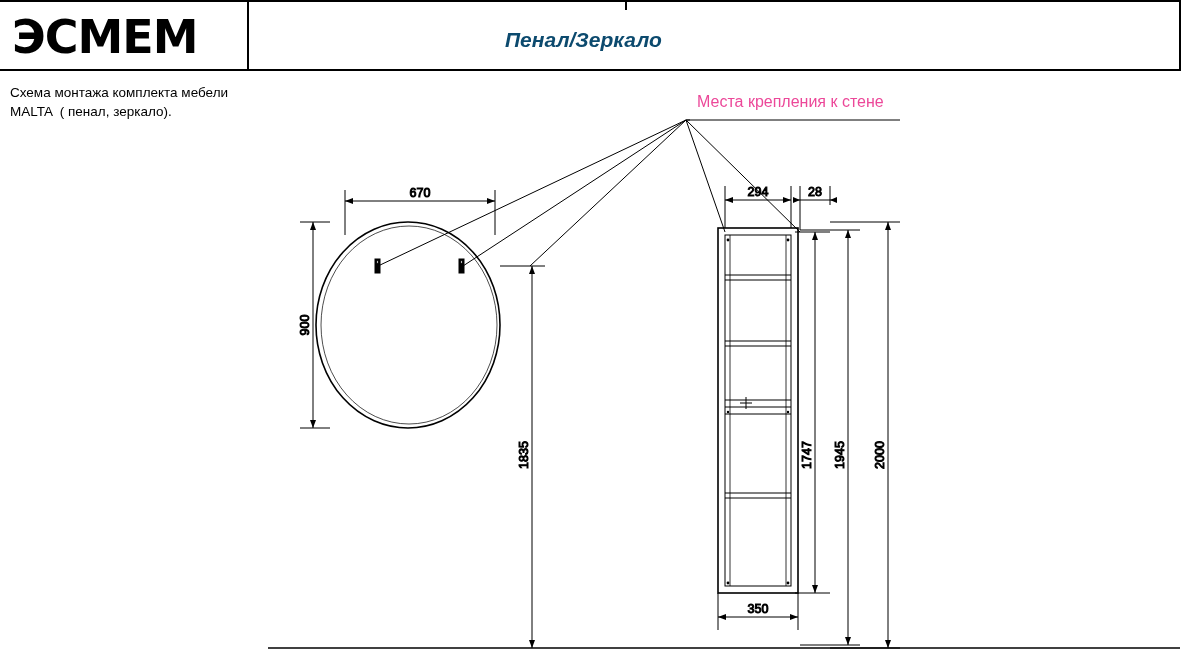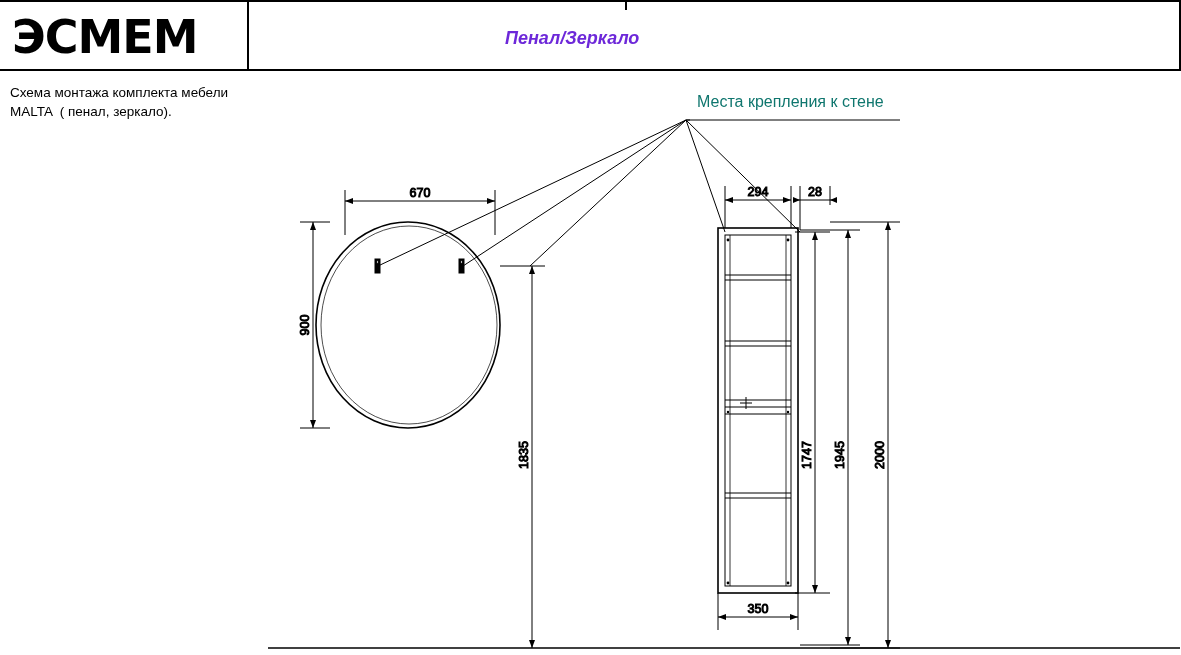--- a/index.html
+++ b/index.html
@@ -55,42 +55,42 @@
     font-family: "DejaVu Sans", sans-serif;
     font-weight: 700;
     font-size: 46px;
     letter-spacing: -1px;
     color: #000;
     line-height: 46px;
   }
   .hdr-title {
     position: absolute;
     left: 505px; top: 28px;
-    font-size: 18px;
+    font-size: 21px;
     font-style: italic;
     font-weight: 700;
-    color: #6d28d9;
+    color: #0c4a6e;
   }
 
   
   .desc {
     position: absolute;
     left: 10px; top: 83px;
     font-size: 13.5px;
     color: #000000;
     line-height: 19px;
     white-space: pre;
   }
 
   
   .callout-label {
     position: absolute;
     left: 697px; top: 93px;
     font-size: 16px;
-    color: #0f766e;
+    color: #ec4899;
     white-space: nowrap;
   }
 
   
   svg.draw {
     position: absolute;
     left: 0; top: 0;
     width: 1181px;
     height: 655px;
   }

